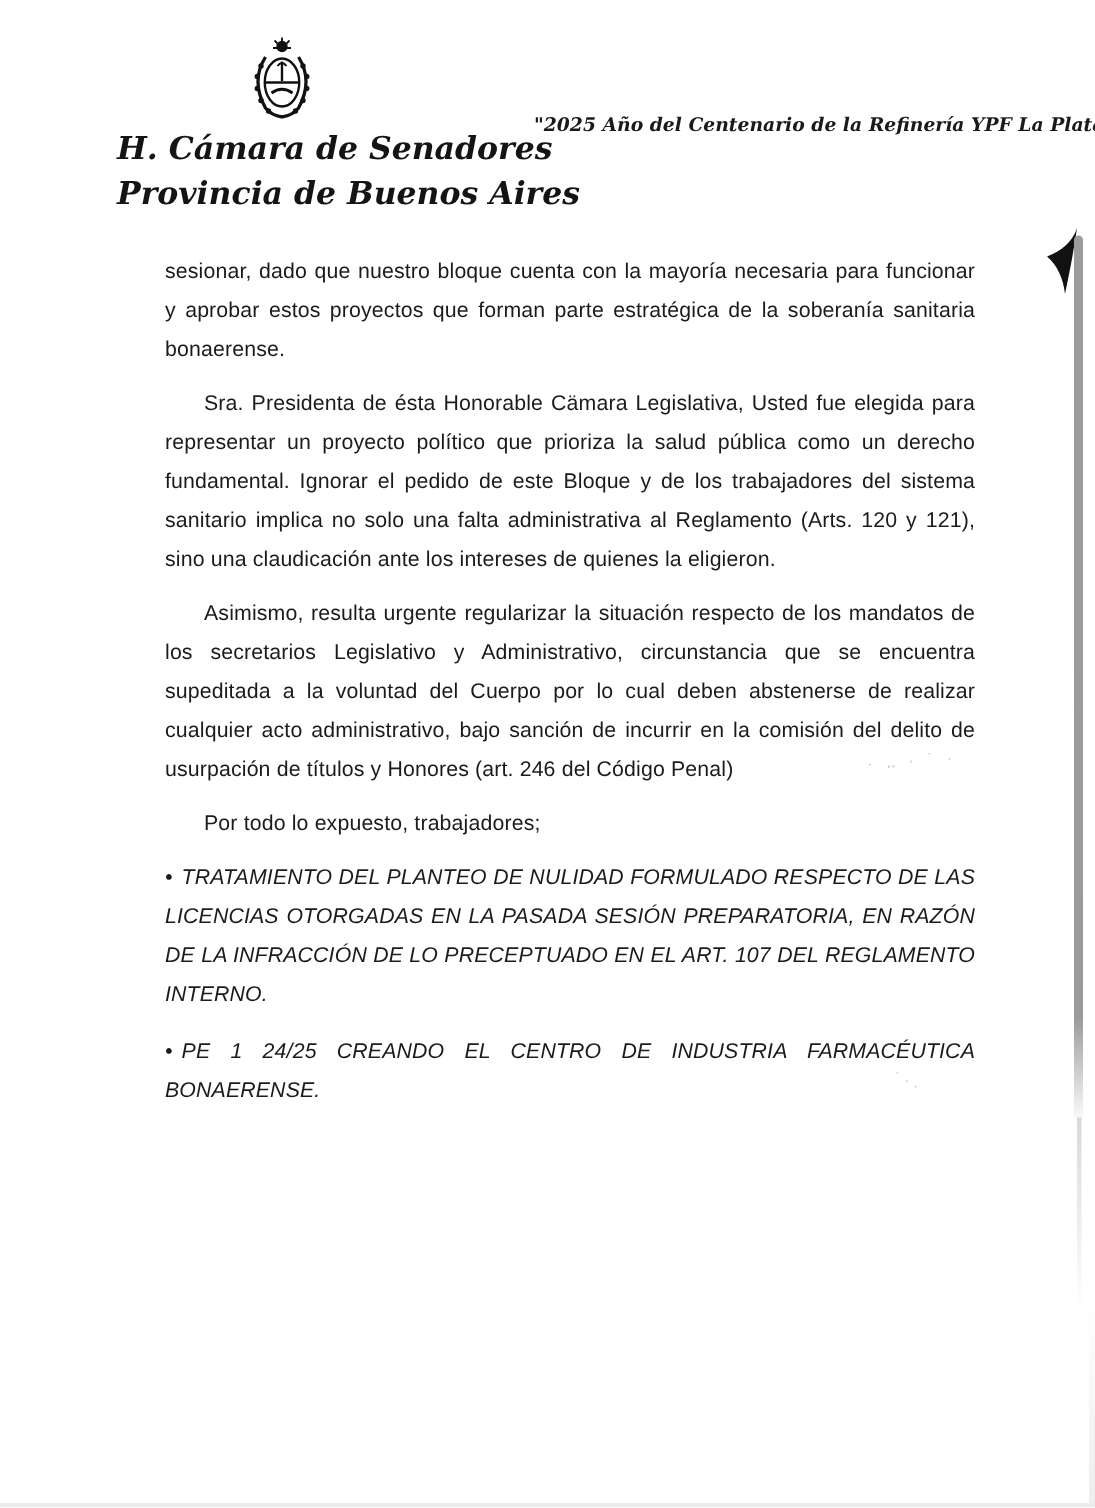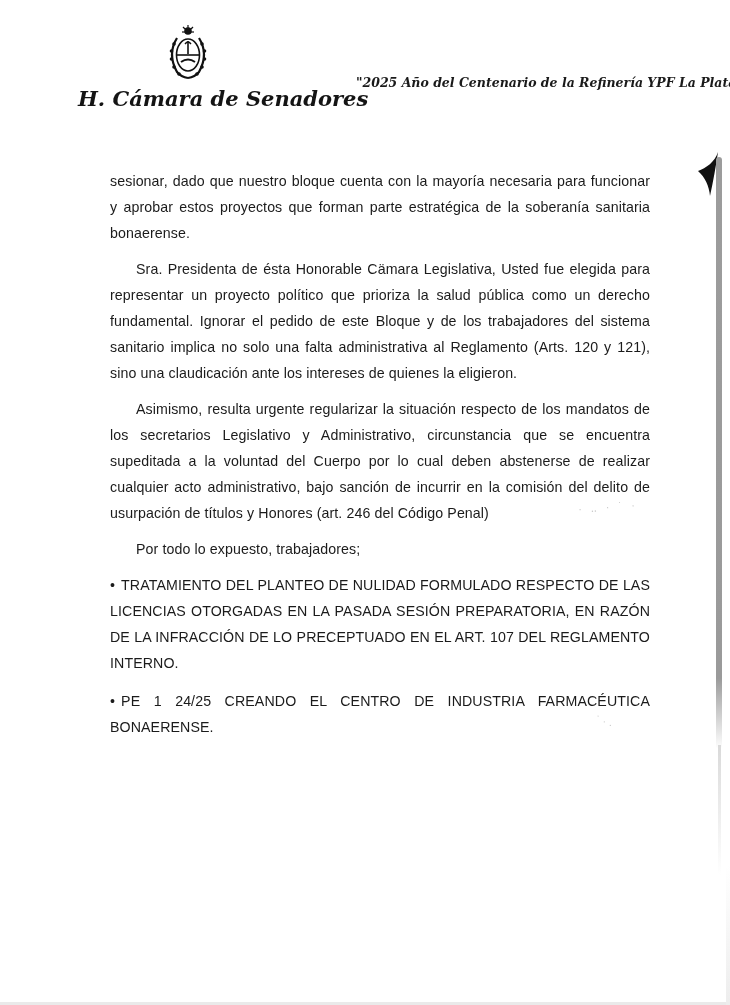--- a/index.html
+++ b/index.html
@@ -37,21 +37,21 @@
   
   .doc-body{
     position:absolute;left:110px;top:168px;width:540px;
     font-size:14.2px;line-height:26px;
     text-align:justify;
     letter-spacing:.1px;
   }
   .doc-body p{margin:0 0 10px 0;}
   p.indent{text-indent:26px;}
   p.bold{font-weight:normal;}
-  p.bullet{margin-bottom:12px;}
+  p.bullet{margin-bottom:12px;font-style:italic;}
   .bullet-char{margin-right:6px;}
   .emph{
     font-weight:bold;
     text-decoration:underline;
     text-decoration-thickness:1.5px;
     text-underline-offset:3px;
   }
 
   
   .corner-mark{position:absolute;left:694px;top:150px;width:28px;height:50px;line-height:0;}
@@ -114,20 +114,21 @@
               <circle cx="37" cy="20" r="1.8"></circle>
             <circle cx="39.5" cy="27" r="1.8"></circle>
               <circle cx="39.5" cy="35" r="1.8"></circle>
             <circle cx="37" cy="43" r="1.8"></circle>
               <circle cx="32" cy="50" r="1.8"></circle>
           </g>
         </g>
       </svg>
     </div>
     <div class="org-line">H. Cámara de Senadores</div>
+    <div class="org-line">Provincia de Buenos Aires</div>
   </div>
 
   <div class="motto-block">
     <div class="motto-line">"2025 Año del Centenario de la Refinería YPF La Plata</div>
   </div>
 
   <div class="doc-body">
     <p>sesionar, dado que nuestro bloque cuenta con la mayoría necesaria para funcionar y aprobar estos proyectos que forman parte estratégica de la soberanía sanitaria bonaerense.</p>
     <p class="indent">Sra. Presidenta de ésta Honorable Cämara Legislativa, Usted fue elegida para representar un proyecto político que prioriza la salud pública como un derecho fundamental. Ignorar el pedido de este Bloque y de los trabajadores del sistema sanitario implica no solo una falta administrativa al Reglamento (Arts. 120 y 121), sino una claudicación ante los intereses de quienes la eligieron.</p>
     <p class="indent bold">Asimismo, resulta urgente regularizar la situación respecto de los mandatos de los secretarios Legislativo y Administrativo, circunstancia que se encuentra supeditada a la voluntad del Cuerpo por lo cual deben abstenerse de realizar cualquier acto administrativo, bajo sanción de incurrir en la comisión del delito de usurpación de títulos y Honores (art. 246 del Código Penal)</p>

